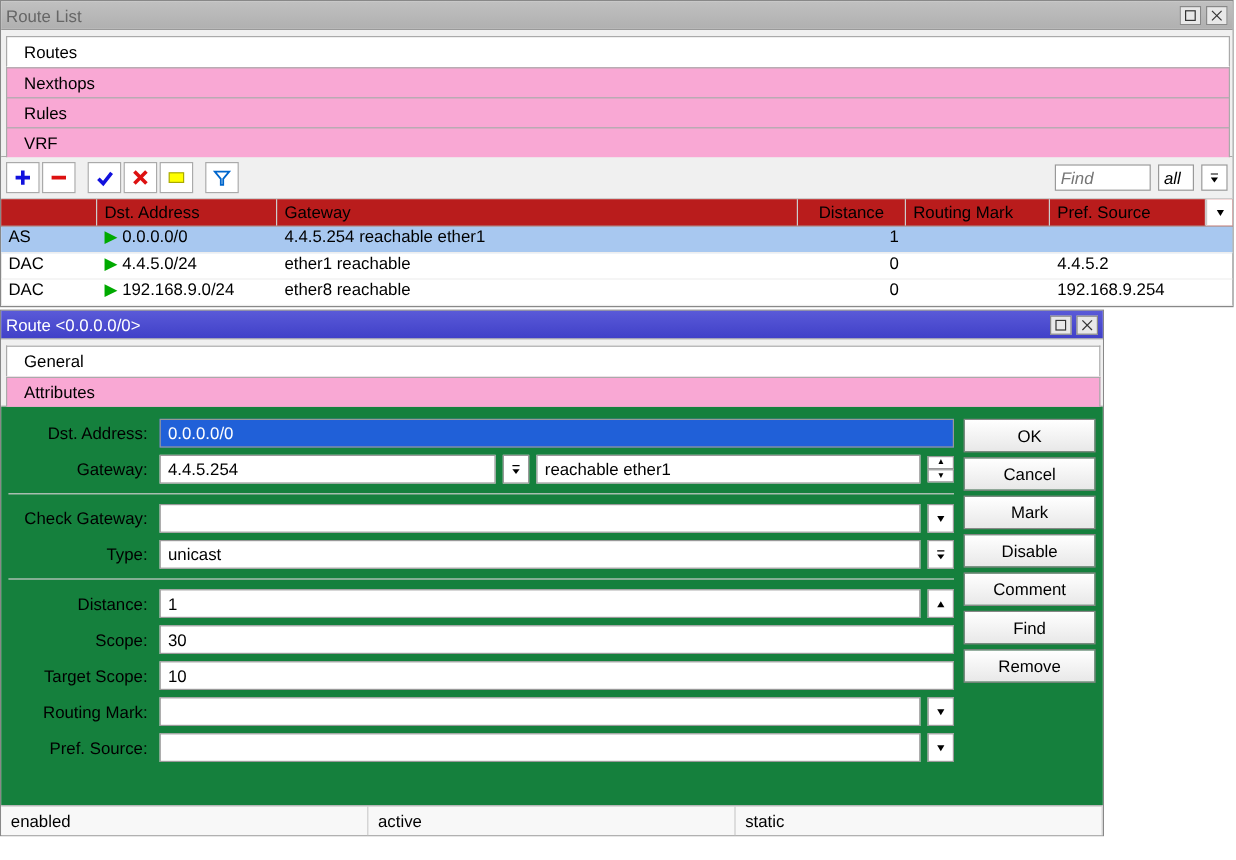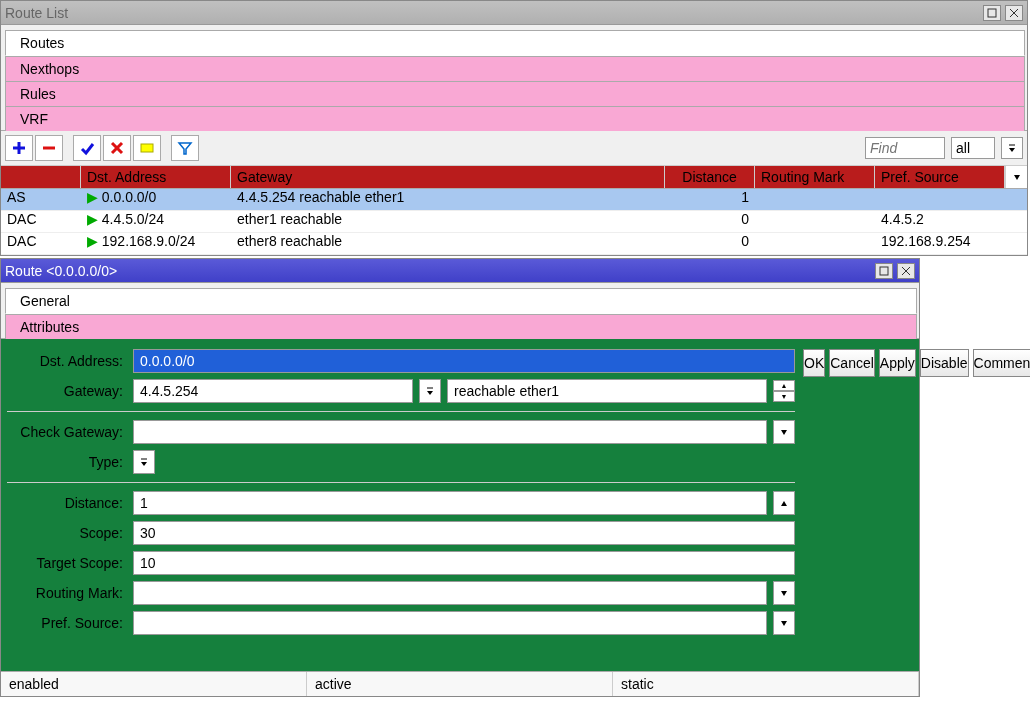--- a/index.html
+++ b/index.html
@@ -12,34 +12,34 @@
 .titlebar-btns { display: flex; gap: 4px; }
 .titlebar-btn { width: 18px; height: 16px; background: #e8e8e8; border: 1px solid #888; display:flex; align-items:center; justify-content:center; font-size:10px; cursor:pointer;}
 .tabs { display:flex; background:#f0f0f0; border-bottom:1px solid #aaa; padding-top:4px; padding-left:4px;flex-direction:column;}
 .tab { padding: 4px 14px; background:#f9a8d4; border:1px solid #aaa; border-bottom:none; margin-right:2px; cursor:pointer; position:relative; top:1px;}
 .tab.active { background:#fff; border-bottom:1px solid #fff;}
 .toolbar { display:flex; align-items:center; padding:4px; background:#f0f0f0; border-bottom:1px solid #ccc; gap:2px;}
 .tbtn { width:28px; height:26px; border:1px solid #aaa; background:#fff; display:flex; align-items:center; justify-content:center; cursor:pointer;}
 .sep { width:6px;}
 .find-area { margin-left:auto; display:flex; gap:6px; align-items:center;}
 .find-input { width:80px; height:22px; border:1px solid #999; padding:0 4px; font-style:italic; color:#888;}
-.filter-select { width:44px; height:22px; border:1px solid #999; padding:0 4px;}
+.filter-select { width:30px; height:22px; border:1px solid #999; padding:0 4px;font-style:italic;}
 .dd-btn { width:22px; height:22px; border:1px solid #999; background:#fff; display:flex; align-items:center; justify-content:center; cursor:pointer;}
 .grid-header { display:flex; background:#b91c1c; border-bottom:1px solid #aaa;}
 .gh { padding:3px 6px; border-right:1px solid #ccc; font-weight:normal;}
 .col-flags{width:80px;} .col-dst{width:150px;} .col-gw{flex:1;min-width:200px;} .col-dist{width:90px;text-align:center;} .col-rm{width:120px;} .col-ps{width:130px;}
 .grid-body {}
 .row { display:flex; border-bottom:1px solid #eee; height:22px; }
 .row.sel { background:#a8c8f0;}
 .cell { padding:0 6px; overflow:hidden; white-space:nowrap;}
 .play { color:#0a0; display:inline-block; margin-right:4px;}
 .sub-window { border:1px solid #888; margin-top:2px;}
 .form-area { display:flex; padding:10px 6px 30px 6px; gap:8px; background:#15803d;}
 .form-left { flex:1;}
-.form-right { width:110px; display:flex; flex-direction:row; gap:4px;}
+.form-right { width:110px; display:flex; flex-direction:column; gap:4px;}
 .btn { height:28px; border:1px solid #888; background:linear-gradient(#fff,#e8e8e8); cursor:pointer;}
 .field-row { display:flex; align-items:center; margin-bottom:6px; gap:6px;}
 .field-label { width:120px; text-align:right; padding-right:4px;}
 .field-input { flex:1; height:24px; border:1px solid #999; padding:0 6px; background:#fff;}
 .field-input.sel { background:#2060d8; color:#fff;}
 .small-dd { width:22px; height:24px; border:1px solid #999; background:#fff; display:flex; align-items:center; justify-content:center; cursor:pointer;}
 .gw-status { flex:1; height:24px; border:1px solid #999; padding:0 6px; background:#fff; display:flex; align-items:center;}
 .updown { width:22px; display:flex; flex-direction:column;}
 .updown div { height:11px; border:1px solid #999; background:#fff; font-size:7px; display:flex; align-items:center; justify-content:center; cursor:pointer;}
 .hr-line { border-top:1px solid #ccc; margin:8px 0;}
@@ -210,20 +210,21 @@
         <div class="field-label">Check Gateway:</div>
         <input class="field-input" value="" style="">
         <div class="small-dd">
             <svg width="10" height="10">
               <polygon points="2,3 8,3 5,8" fill="#000"></polygon>
             </svg>
           </div>
       </div>
       <div class="field-row">
         <div class="field-label">Type:</div>
+        <input class="field-input" value="unicast" style="">
         <div class="small-dd">
             <svg width="10" height="10">
               <line x1="2" y1="2" x2="8" y2="2" stroke="#000"></line>
               <polygon points="2,5 8,5 5,9" fill="#000"></polygon>
             </svg>
           </div>
       </div>
       <div class="hr-line"></div>
       <div class="field-row">
         <div class="field-label">Distance:</div>
@@ -257,21 +258,21 @@
         <div class="small-dd">
             <svg width="10" height="10">
               <polygon points="2,3 8,3 5,8" fill="#000"></polygon>
             </svg>
           </div>
       </div>
     </div>
     <div class="form-right" id="action-buttons">
         <button class="btn">OK</button>
         <button class="btn">Cancel</button>
-        <button class="btn">Apply</button>
+        <button class="btn">Mark</button>
         <button class="btn">Disable</button>
         <button class="btn">Comment</button>
         <button class="btn">Find</button>
         <button class="btn">Remove</button>
       </div>
   </div>
   <div class="statusbar">
     <div class="status-cell">enabled</div>
     <div class="status-cell">active</div>
     <div class="status-cell">static</div>

